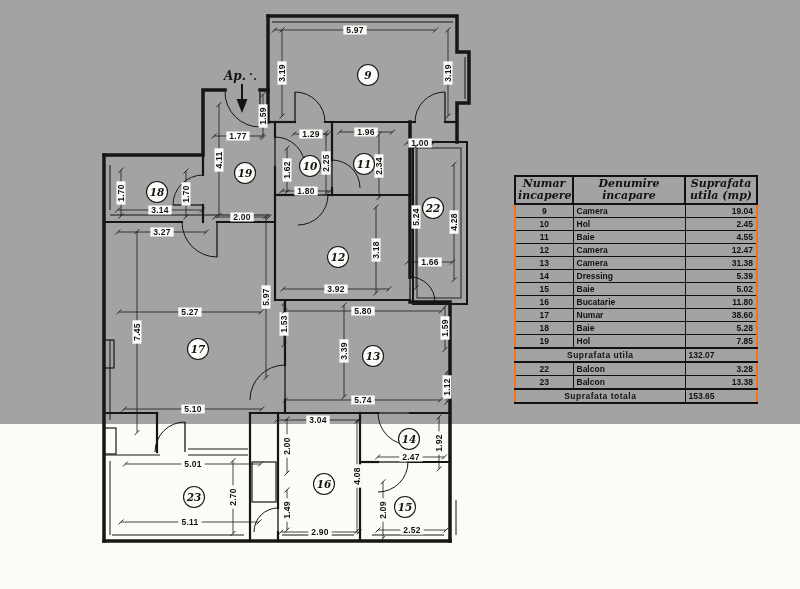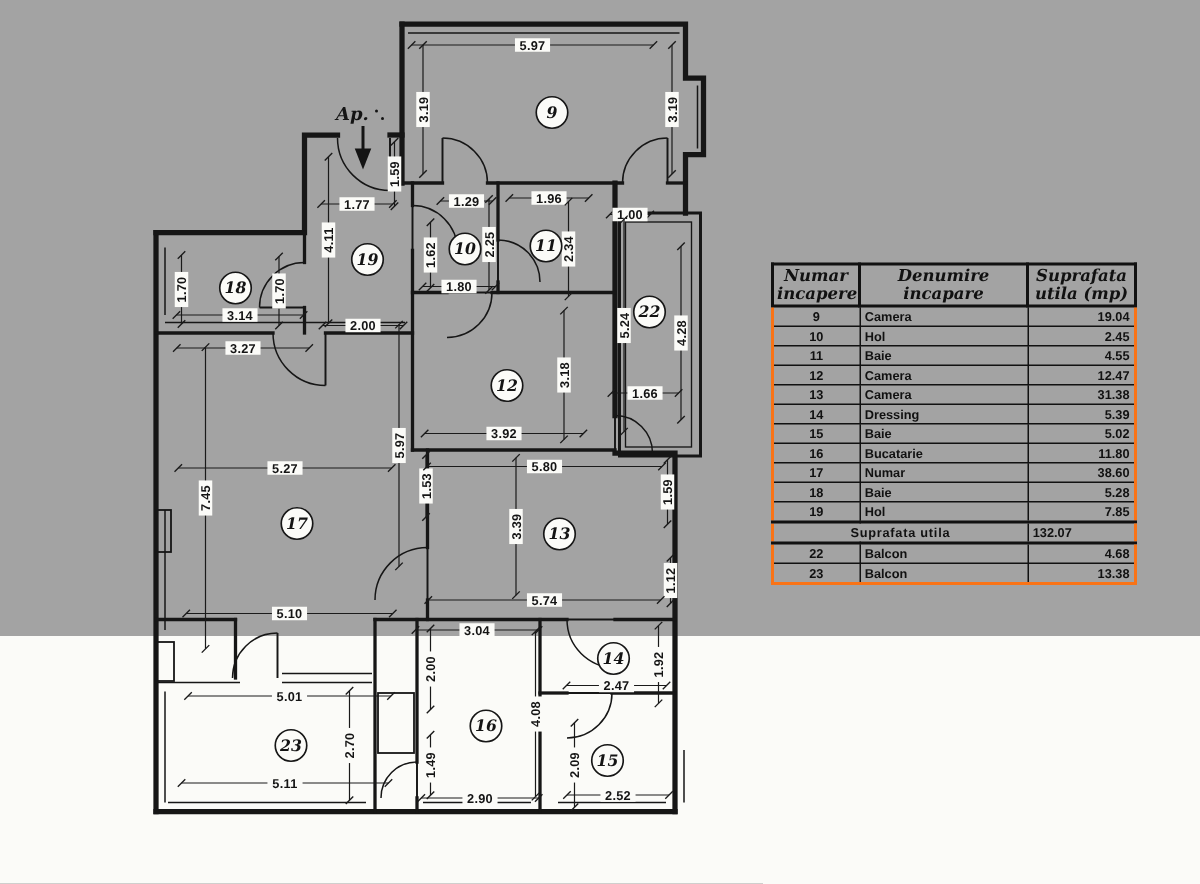--- a/index.html
+++ b/index.html
@@ -648,23 +648,27 @@
             <td class="cell-name">Hol</td>
             <td class="cell-area">7.85</td>
           </tr>
           <tr class="sub-row">
             <td colspan="2" class="sub-label">Suprafata utila</td>
             <td class="sub-area">132.07</td>
           </tr>
           <tr>
             <td class="cell-num">22</td>
             <td class="cell-name">Balcon</td>
-            <td class="cell-area">4.68</td>
+            <td class="cell-area">3.28</td>
           </tr>
           <tr>
             <td class="cell-num">23</td>
             <td class="cell-name">Balcon</td>
             <td class="cell-area">13.38</td>
+          </tr>
+          <tr class="sub-row">
+            <td colspan="2" class="sub-label">Suprafata totala</td>
+            <td class="sub-area">153.65</td>
           </tr>
         </tbody>
     </table>
   </div>
 </div>
 
 </body></html>

